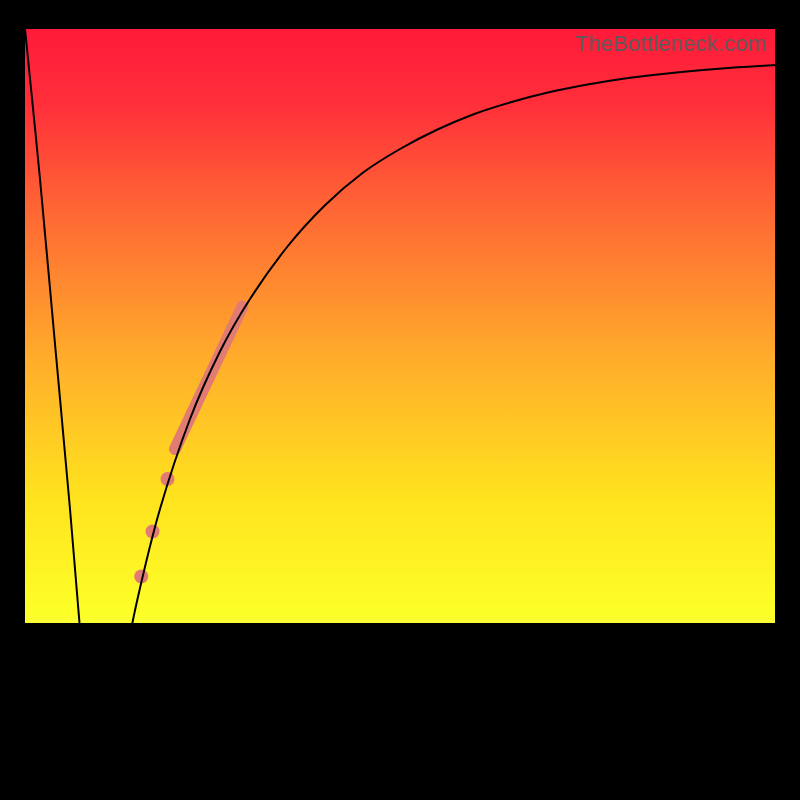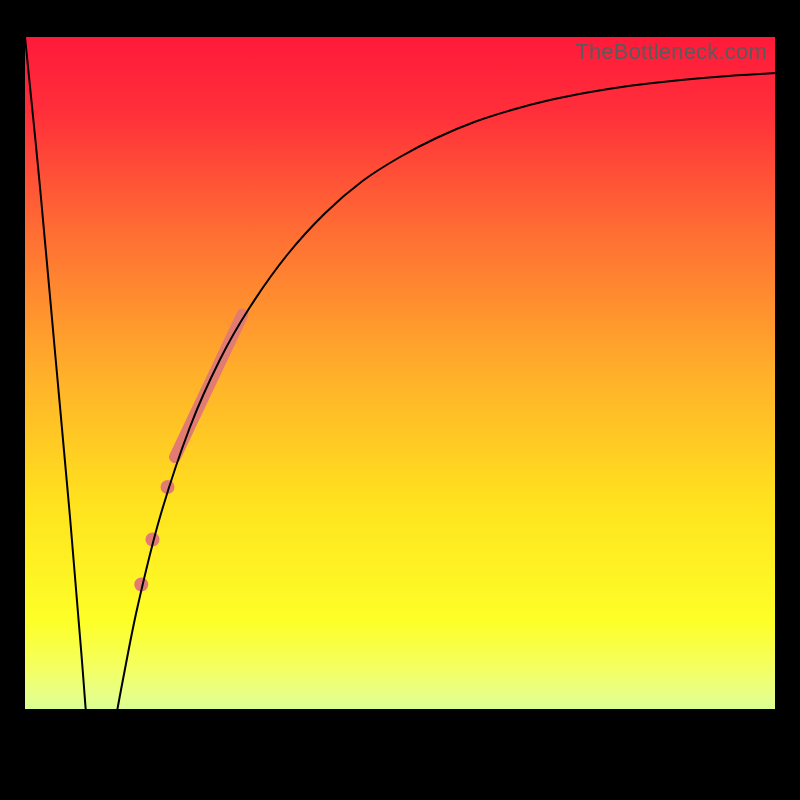--- a/index.html
+++ b/index.html
@@ -15,23 +15,23 @@
     position: absolute;
     left: 0;
     top: 0;
     width: 800px;
     height: 800px;
     background: #000;
   }
   .plot-area {
     position: absolute;
     left: 25px;
-    top: 37px;
+    top: 29px;
     width: 750px;
-    height: 672px;
+    height: 594px;
     overflow: hidden;
   }
   .watermark {
     position: absolute;
     top: 2px;
     right: 8px;
     font-size: 22px;
     font-weight: 500;
     color: #5b5b5b;
     letter-spacing: 0.2px;

